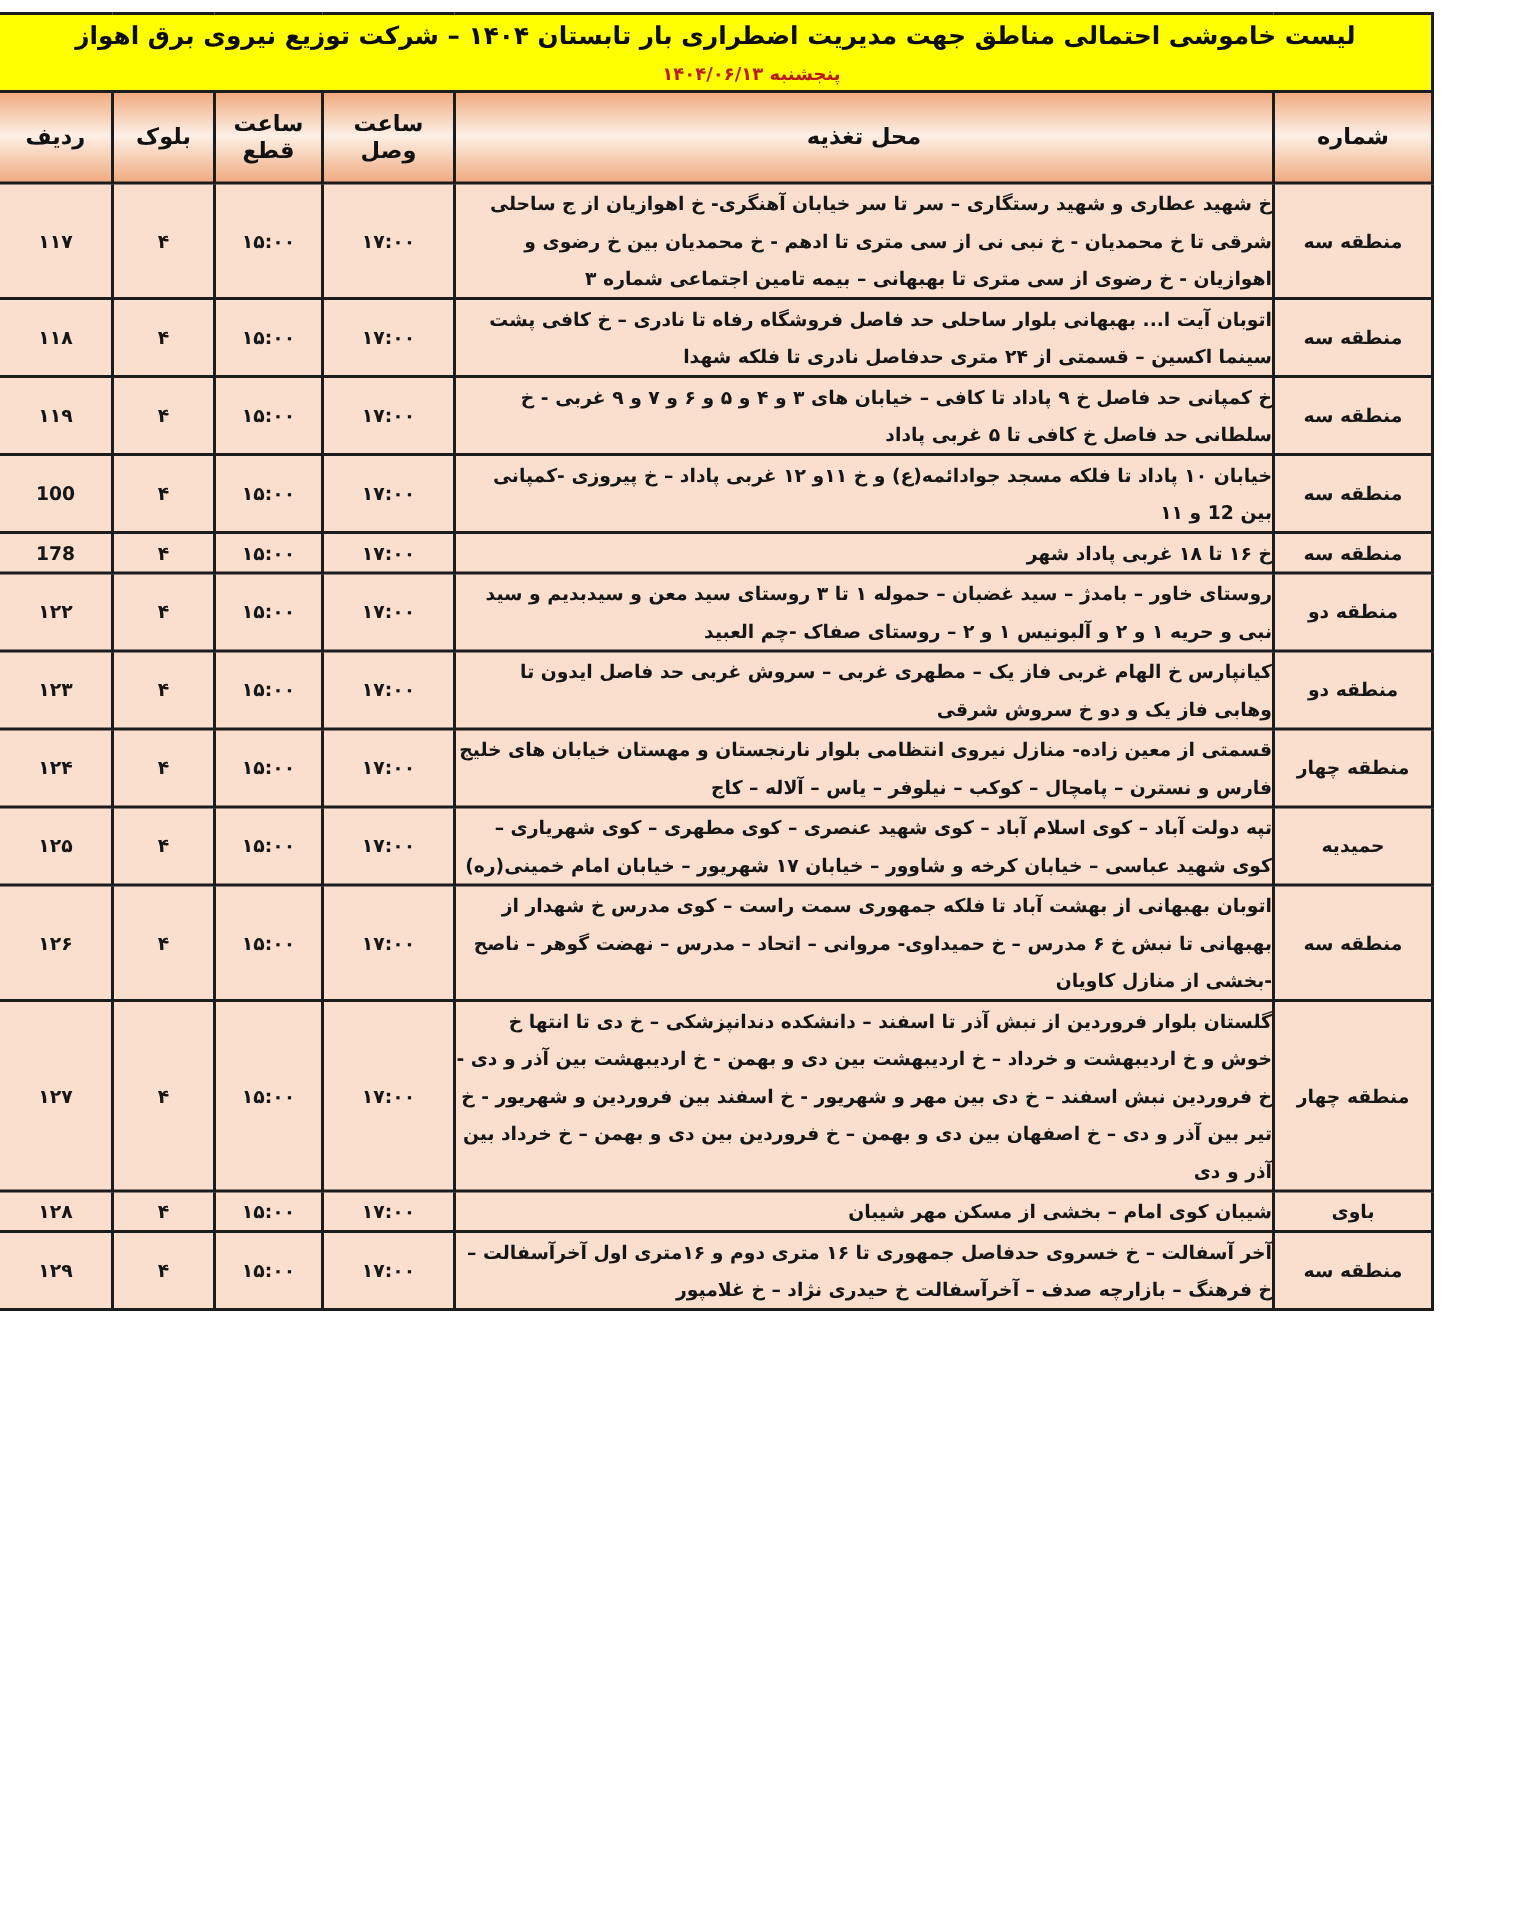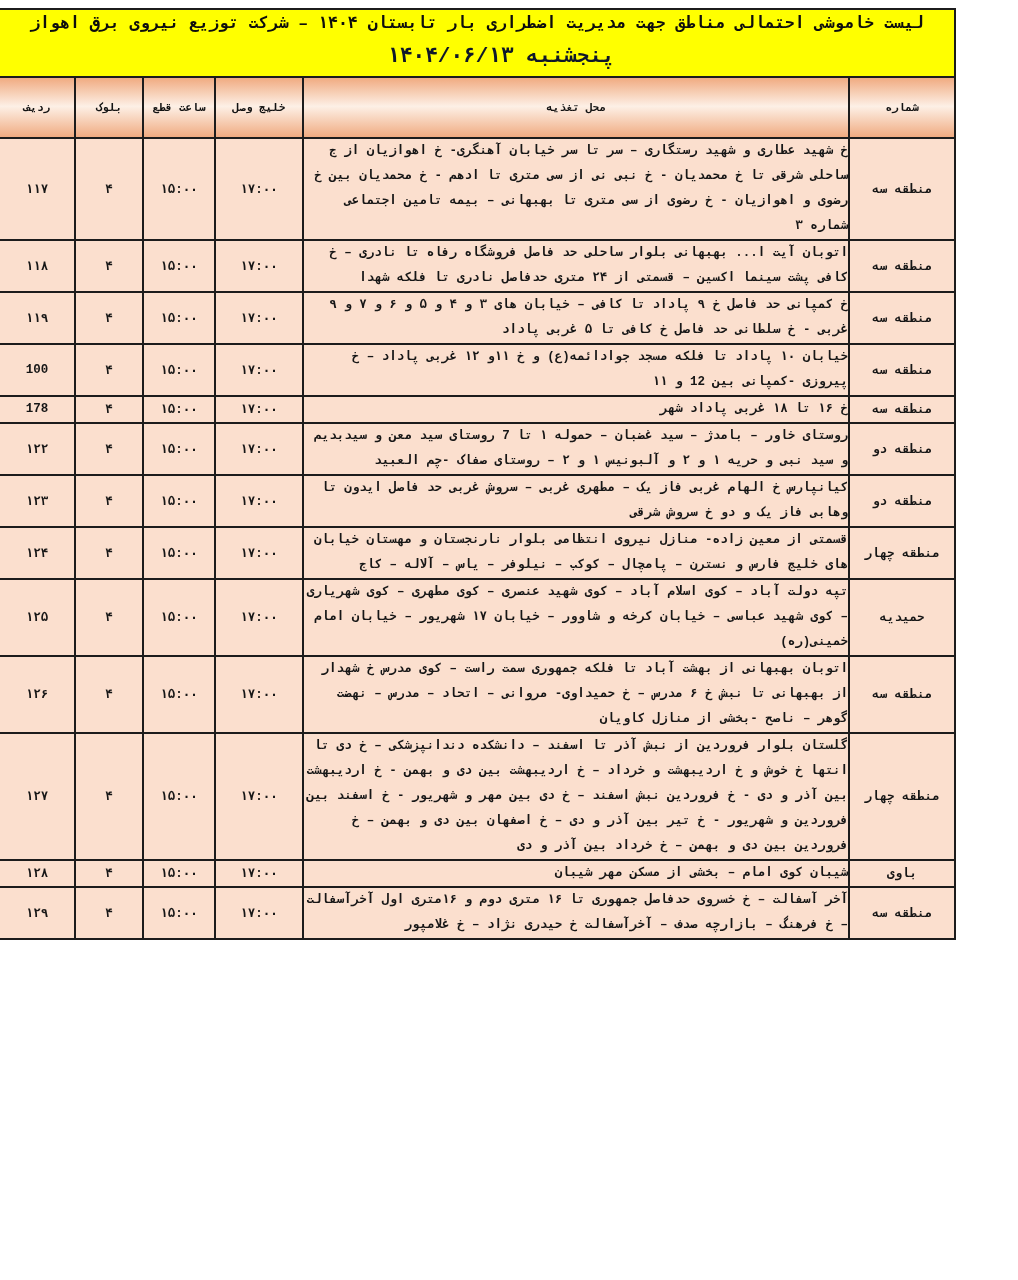--- a/index.html
+++ b/index.html
@@ -13,21 +13,20 @@
     font-family: "DejaVu Sans", "Liberation Sans", sans-serif;
     direction: rtl;
   }
   #sheet {
     width: 1018px;
     min-height: 1280px;
     background: #ffffff;
     padding: 0;
     box-sizing: border-box;
     position: relative;
-    font-family: Liberation Mono, monospace;
   }
   .sheet-inner {
     padding: 8px 0 0 0;
   }
   table.outage {
     border-collapse: collapse;
     table-layout: fixed;
     width: 956px;
     margin: 0 0 0 0;
     margin-right: 62px;
@@ -50,31 +49,31 @@
   }
   .title-line1 {
     font-size: 16.5px;
     font-weight: bold;
     line-height: 1.75;
     color: #0d0d0d;
     letter-spacing: 0;
     white-space: nowrap;
   }
   .title-line2 {
-    font-size: 21px;
+    font-size: 12px;
     font-weight: bold;
     line-height: 1.75;
-    color: #0f172a;
+    color: #b91c1c;
     margin-left: 48px;
   }
 
   
   tr.head-row th {
     background: linear-gradient(to bottom, #f0ab81 0%, #fdf0e6 48%, #f0ab81 100%);
-    font-size: 11px;
+    font-size: 15px;
     font-weight: bold;
     height: 59px;
     color: #121212;
   }
 
   
   col.c-radif   { width: 76px;  }
   col.c-blok    { width: 68px;  }
   col.c-ghat    { width: 72px;  }
   col.c-vasl    { width: 88px;  }
@@ -131,21 +130,21 @@
       <thead>
         <tr>
           <td class="title-cell" colspan="6">
             <div class="title-line1">لیست خاموشی احتمالی مناطق جهت مدیریت اضطراری بار تابستان ۱۴۰۴ – شرکت توزیع نیروی برق اهواز</div>
             <div class="title-line2">پنجشنبه ۱۴۰۴/۰۶/۱۳</div>
           </td>
         </tr>
         <tr class="head-row">
           <th>شماره</th>
           <th>محل تغذیه</th>
-          <th>خلیج وصل</th>
+          <th>ساعت وصل</th>
           <th>ساعت قطع</th>
           <th>بلوک</th>
           <th>ردیف</th>
         </tr>
       </thead>
       <tbody id="table-body">
           <tr class="data-row">
             <td class="cell-mantaqe">منطقه سه</td>
             <td class="cell-mahal">
               <span class="mahal-text">خ شهید عطاری و شهید رستگاری – سر تا سر خیابان آهنگری- خ اهوازیان از ج ساحلی شرقی تا خ محمدیان - خ نبی نی از سی متری تا ادهم - خ محمدیان بین خ رضوی و اهوازیان - خ رضوی از سی متری تا بهبهانی – بیمه تامین اجتماعی شماره ۳</span>
@@ -191,21 +190,21 @@
               <span class="mahal-text">خ ۱۶ تا ۱۸ غربی پاداد شهر</span>
             </td>
             <td class="cell-vasl">۱۷:۰۰</td>
             <td class="cell-ghat">۱۵:۰۰</td>
             <td class="cell-blok">۴</td>
             <td class="cell-radif">178</td>
           </tr>
           <tr class="data-row">
             <td class="cell-mantaqe">منطقه دو</td>
             <td class="cell-mahal">
-              <span class="mahal-text">روستای خاور – بامدژ – سید غضبان –  حموله ۱ تا 7 روستای سید معن و سیدبدیم و سید نبی و حریه ۱ و ۲ و آلبونیس ۱ و ۲ – روستای صفاک -چم العبید</span>
+              <span class="mahal-text">روستای خاور – بامدژ – سید غضبان –  حموله ۱ تا ۳ روستای سید معن و سیدبدیم و سید نبی و حریه ۱ و ۲ و آلبونیس ۱ و ۲ – روستای صفاک -چم العبید</span>
             </td>
             <td class="cell-vasl">۱۷:۰۰</td>
             <td class="cell-ghat">۱۵:۰۰</td>
             <td class="cell-blok">۴</td>
             <td class="cell-radif">۱۲۲</td>
           </tr>
           <tr class="data-row">
             <td class="cell-mantaqe">منطقه دو</td>
             <td class="cell-mahal">
               <span class="mahal-text">کیانپارس خ الهام غربی فاز یک – مطهری غربی – سروش غربی حد فاصل ایدون تا وهابی فاز یک و دو  خ سروش شرقی</span>

